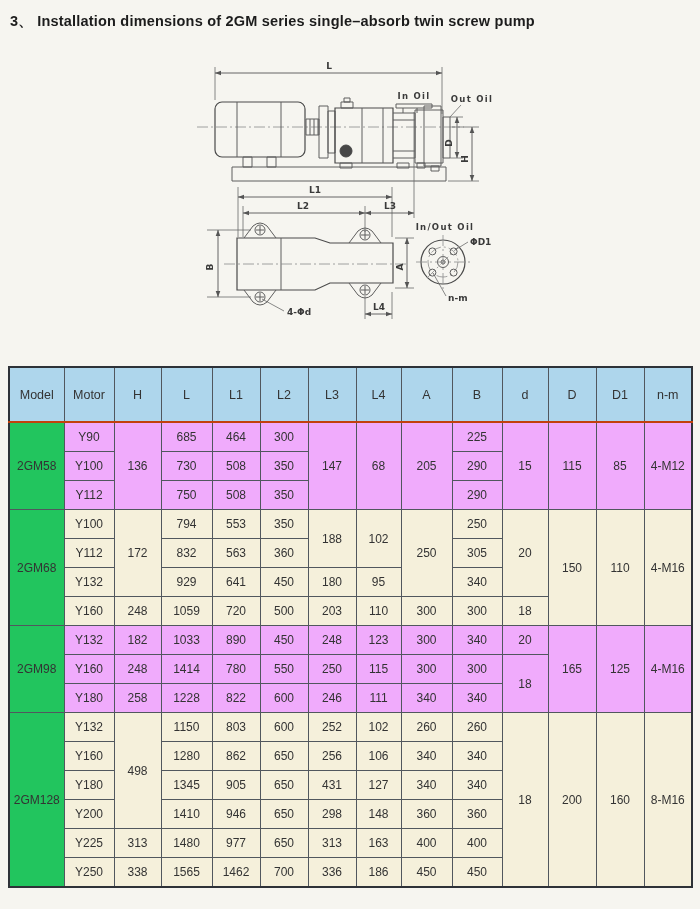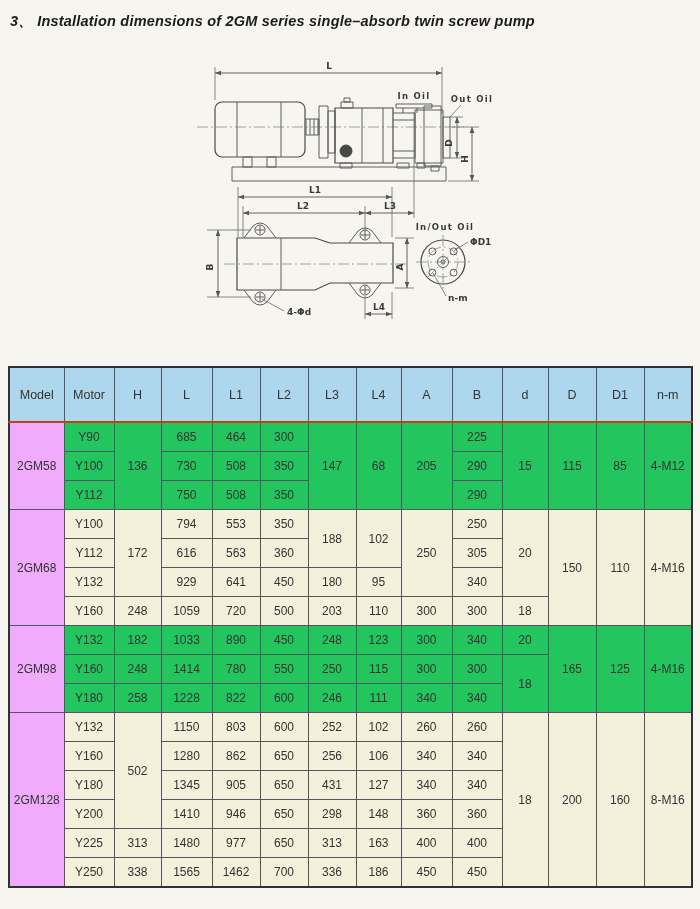--- a/index.html
+++ b/index.html
@@ -10,21 +10,20 @@
     color:#333;
     overflow:hidden;
   }
   .title{
     padding:12px 0 0 10px;
     font-size:14.5px;
     font-weight:bold;
     color:#1c1c1c;
     letter-spacing:.2px;
     height:28px;
-    font-style:italic;
   }
   .drawing-wrap{width:700px;height:312px;}
   svg{display:block;}
   svg *{vector-effect:non-scaling-stroke;}
   .ln{stroke:#5e5e5e;stroke-width:1;fill:none;}
   .thk{stroke:#4a4a4a;stroke-width:1.2;fill:none;}
   .cl{stroke:#8a8a8a;stroke-width:.8;fill:none;stroke-dasharray:11 3 2 3;}
   .dim{stroke:#555;stroke-width:.9;fill:none;}
   .ext{stroke:#6b6b6b;stroke-width:.8;fill:none;}
   .dt{font:bold 9px "DejaVu Sans",sans-serif;fill:#3a3a3a;}
@@ -47,23 +46,23 @@
   }
   th{
     background:#aed6ec;
     height:53px;
     font-weight:normal;
     font-size:12.5px;
     border-bottom:2px solid #c2410c;
   }
   td{height:28px;}
   td.m{background:#aed6ec;}
-  tr.w td{background:#22c55e;}
+  tr.w td{background:#f0abfc;}
   tr.c td{background:#f5f0db;}
-  tr.w td.m, tr.c td.m{background:#f0abfc;margin-left:40px;}
+  tr.w td.m, tr.c td.m{background:#22c55e;margin-left:40px;}
 </style>
 </head>
 <body>
 
 <div class="title">3、 Installation dimensions of 2GM series single–absorb twin screw pump</div>
 
 <div class="drawing-wrap">
 <svg width="700" height="312" viewBox="0 0 700 312">
   <defs>
     <marker id="ar" viewBox="0 0 10 10" refX="9" refY="5" markerWidth="8" markerHeight="8" orient="auto-start-reverse">
@@ -297,21 +296,21 @@
       <td rowspan="2">102</td>
       <td rowspan="3">250</td>
       <td>250</td>
       <td rowspan="3">20</td>
       <td rowspan="4">150</td>
       <td rowspan="4">110</td>
       <td rowspan="4">4-M16</td>
     </tr>
     <tr class="c">
       <td>Y112</td>
-      <td>616</td>
+      <td>832</td>
       <td>563</td>
       <td>360</td>
       <td>305</td>
     </tr>
     <tr class="c">
       <td>Y132</td>
       <td>929</td>
       <td>641</td>
       <td>450</td>
       <td>180</td>
@@ -367,21 +366,21 @@
       <td>600</td>
       <td>246</td>
       <td>111</td>
       <td>340</td>
       <td>340</td>
     </tr>
 
     <tr class="c">
       <td class="m" rowspan="6">2GM128</td>
       <td>Y132</td>
-      <td rowspan="4">502</td>
+      <td rowspan="4">498</td>
       <td>1150</td>
       <td>803</td>
       <td>600</td>
       <td>252</td>
       <td>102</td>
       <td>260</td>
       <td>260</td>
       <td rowspan="6">18</td>
       <td rowspan="6">200</td>
       <td rowspan="6">160</td>

